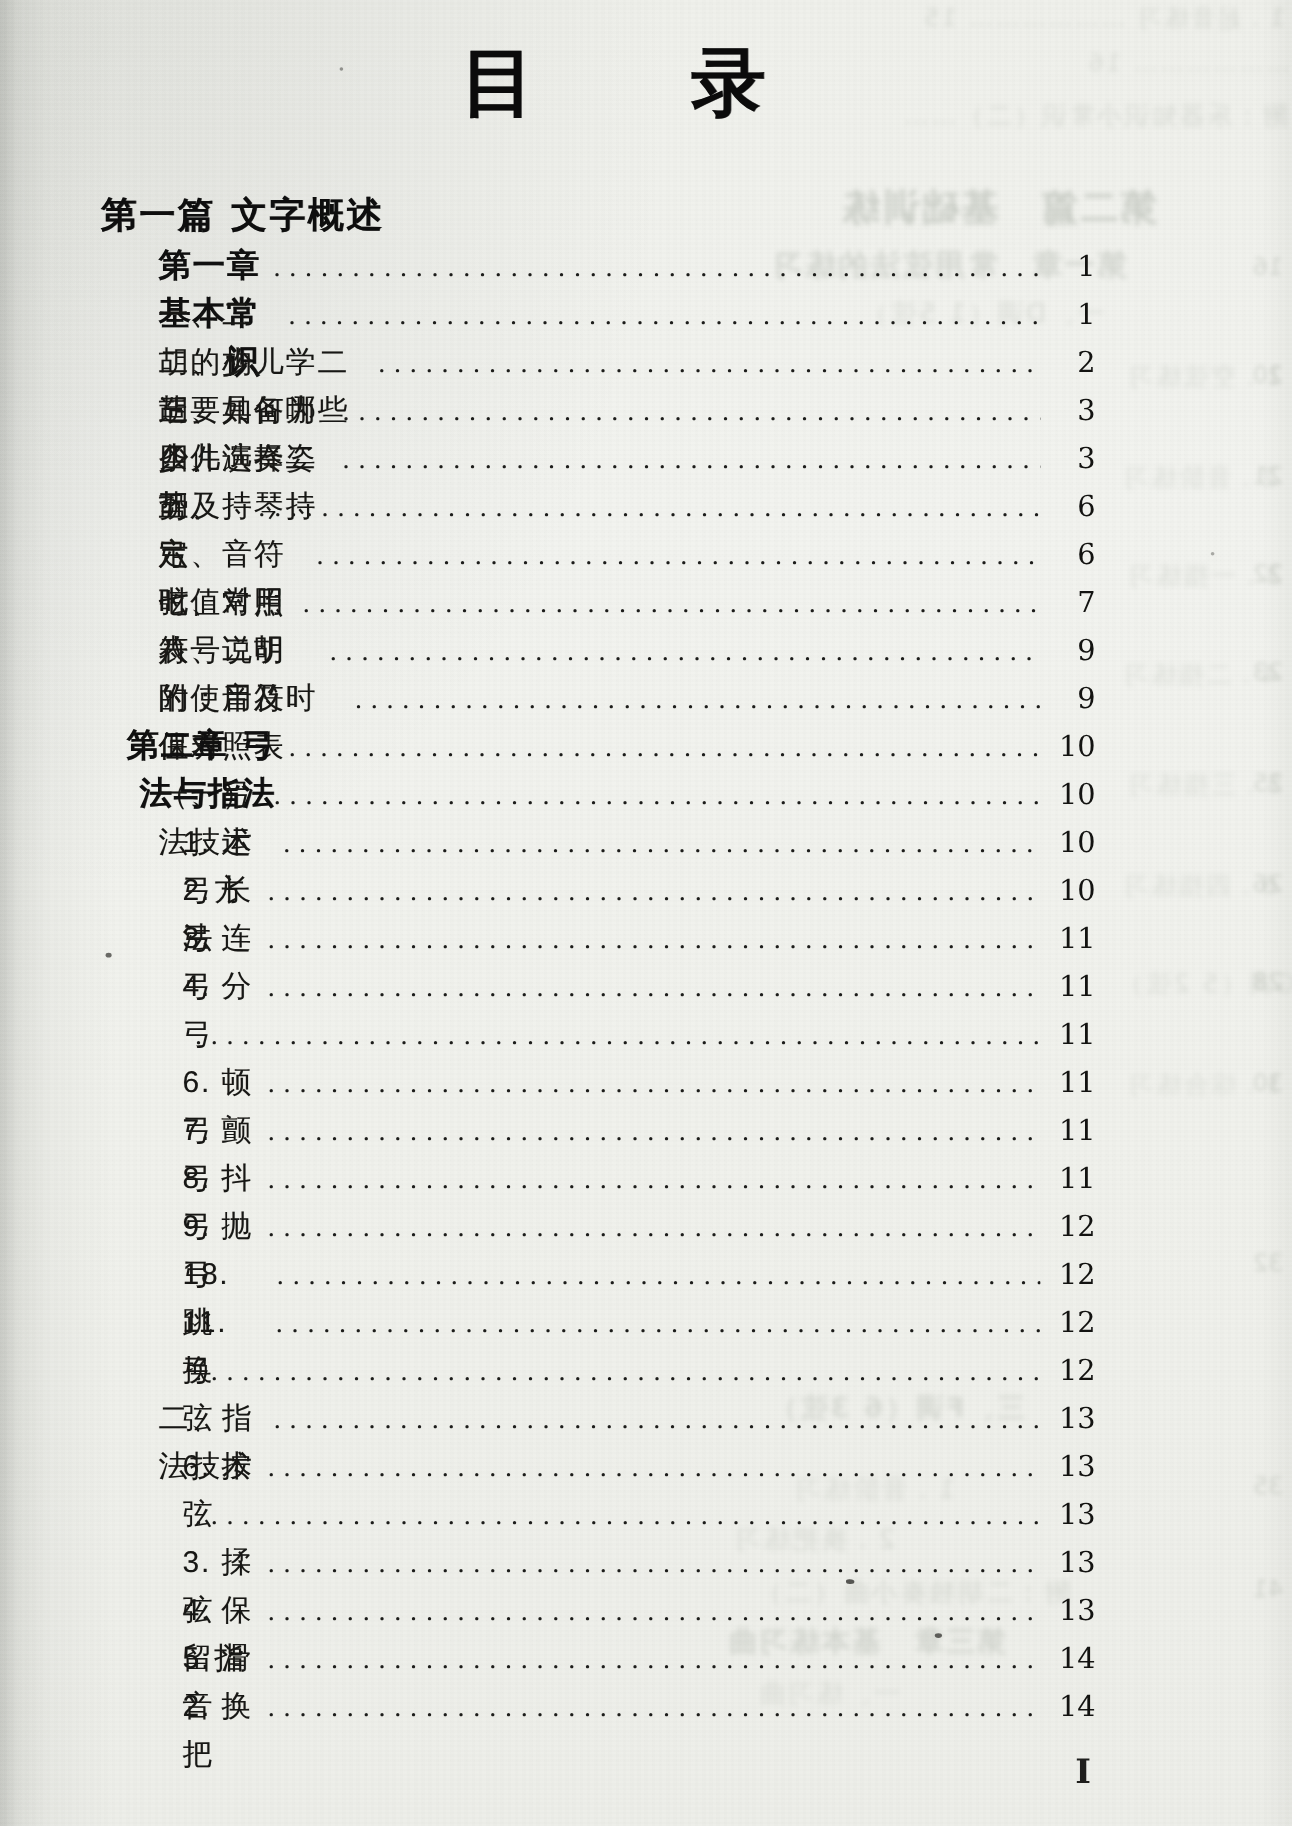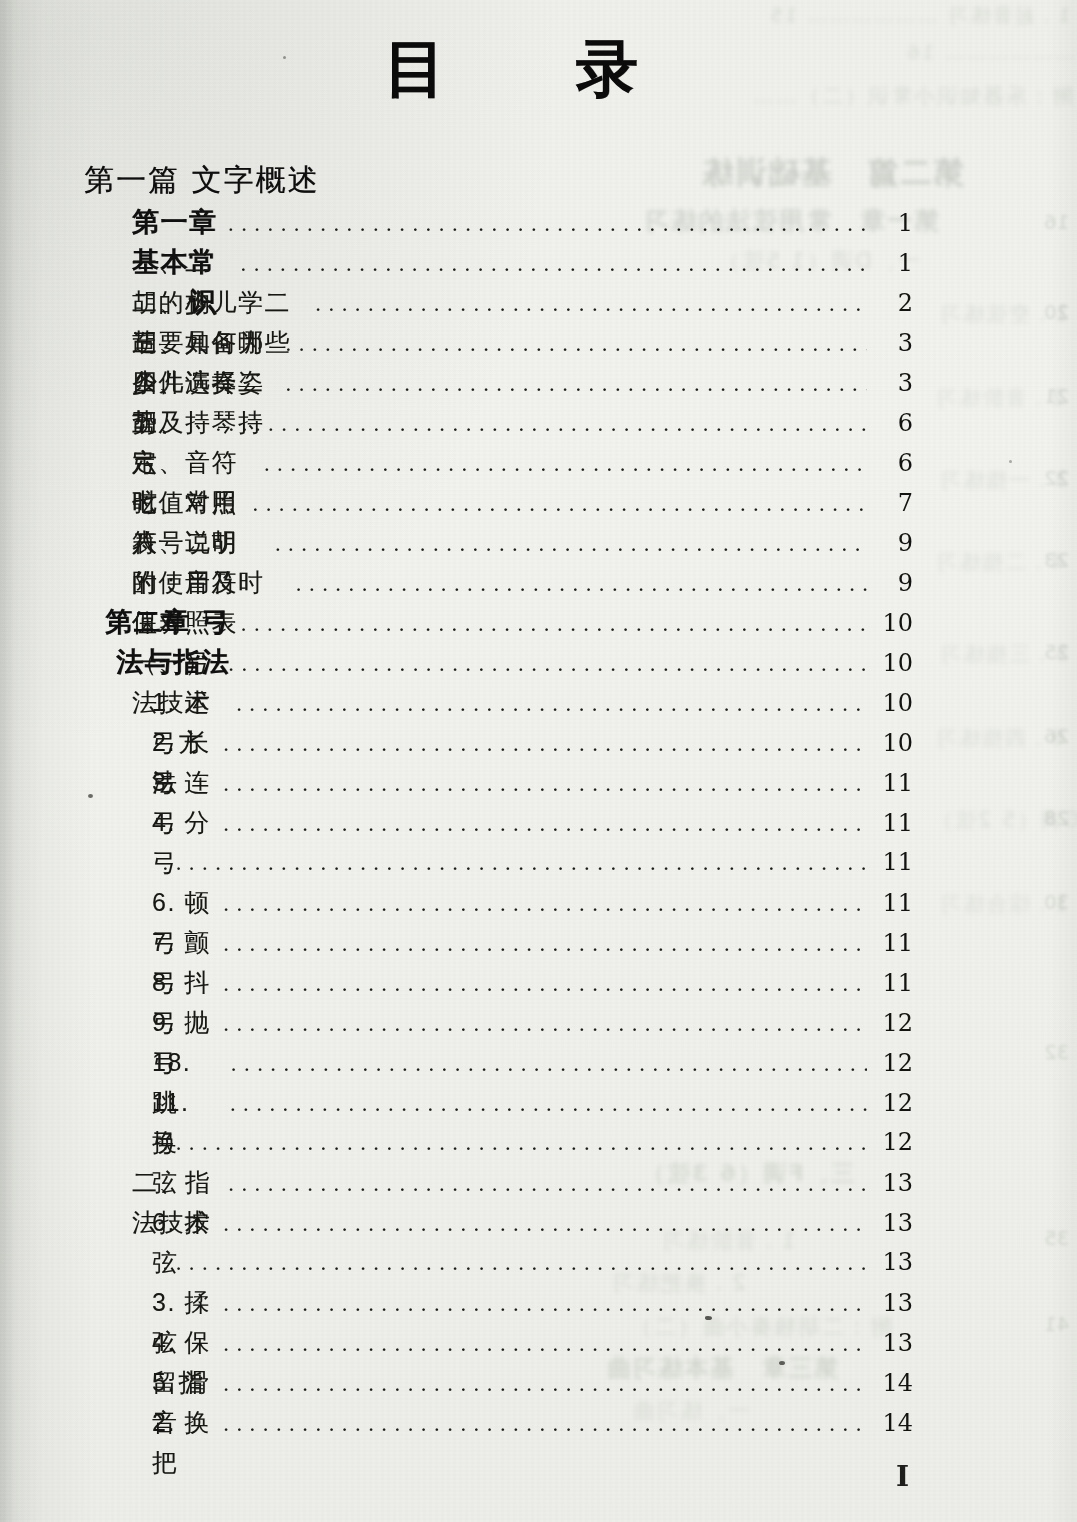--- a/index.html
+++ b/index.html
@@ -32,21 +32,21 @@
     text-shadow:0.6px 0 0 rgba(20,20,20,0.55);
   }
   .toc{position:absolute;top:158px;left:0;right:164px;}
   .row{display:flex;align-items:baseline;height:40px;line-height:40px;}
   .row.part{height:44px;line-height:44px;margin-left:84px;}
   .row.chapter{margin-left:104px;}
   .row.level1{margin-left:132px;}
   .row.level2{margin-left:152px;}
   .part .label{
     font-family:"DejaVu Sans","Liberation Sans",sans-serif;
-    font-weight:400;font-size:30px;letter-spacing:2px;color:#0e0e0e;
+    font-weight:700;font-size:30px;letter-spacing:2px;color:#0e0e0e;
     text-shadow:0.5px 0 0 rgba(10,10,10,0.6);
   }
   .chapter .label{
     font-family:"DejaVu Sans","Liberation Sans",sans-serif;
     font-weight:700;font-size:27px;letter-spacing:1.5px;color:#101010;
     text-shadow:0.4px 0 0 rgba(10,10,10,0.55);
     text-align:right;
   }
   .level1 .label,.level2 .label{
     font-family:Liberation Sans, sans-serif;

